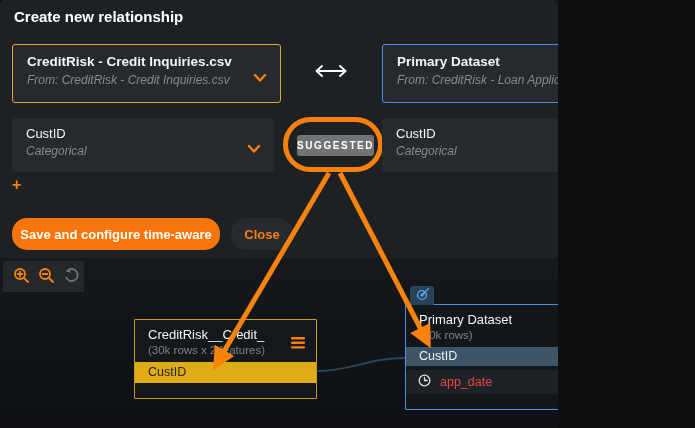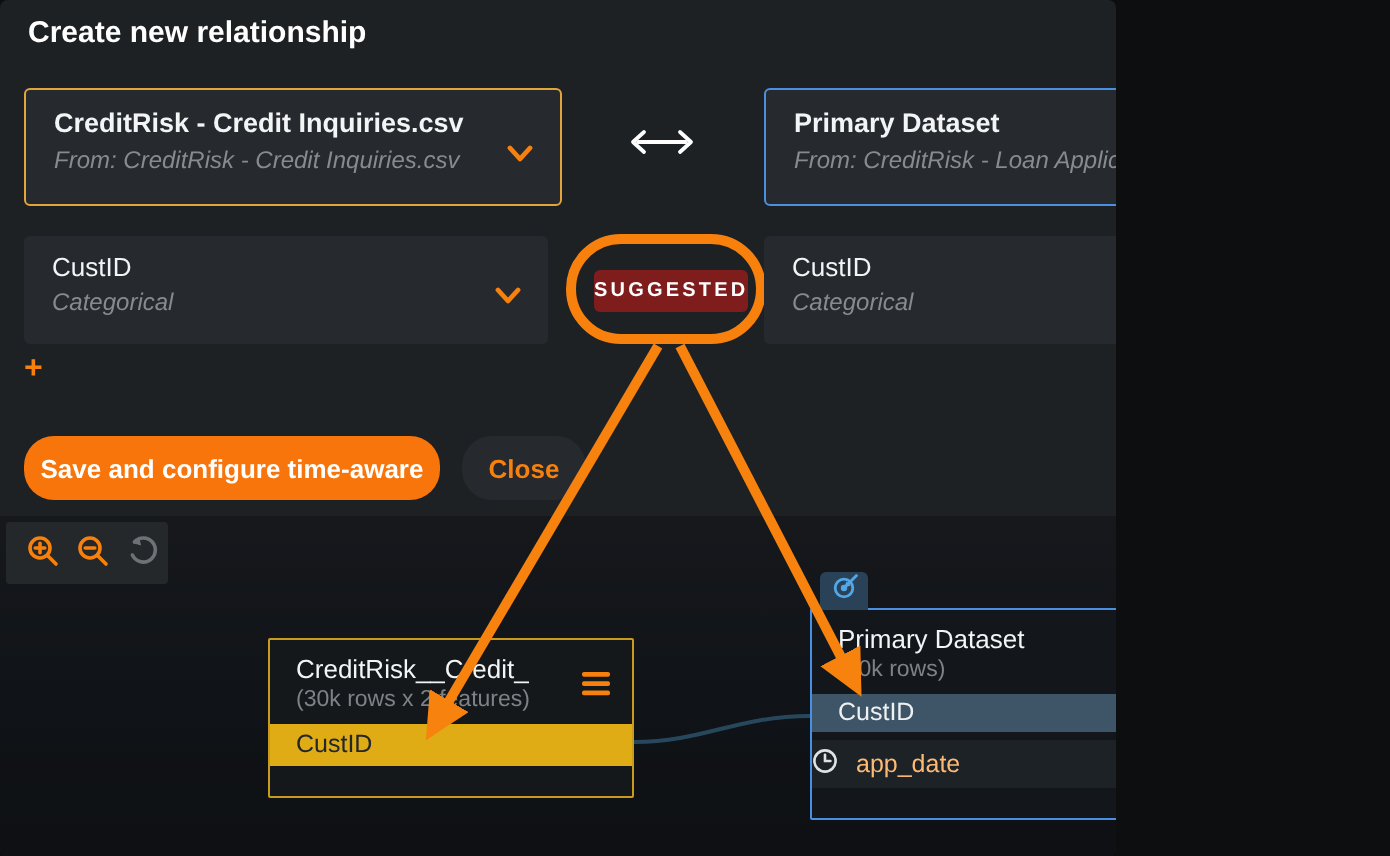--- a/index.html
+++ b/index.html
@@ -32,21 +32,21 @@
 
   .swap{position:absolute;left:311px;top:63px;}
 
   .field-select{padding-top:8px;}
   .field-select .sel-name{font-weight:normal;font-size:13px;}
   .field-select .sel-sub{margin-top:3px;}
   .left-field{left:12px;top:118px;width:262px;height:54px;}
   .right-field{left:382px;top:118px;width:271px;height:54px;}
 
   .badge{position:absolute;left:297px;top:135px;width:77px;height:21px;line-height:21px;
-    background:#7f1d1d;border-radius:3px;color:#fff;font-size:10px;font-weight:bold;
+    background:#737373;border-radius:3px;color:#fff;font-size:10px;font-weight:bold;
     letter-spacing:1.6px;text-align:right;}
   .annotation-ring{position:absolute;left:283px;top:117px;width:100px;height:55px;
     border:5px solid var(--orange);border-radius:28px;pointer-events:none;}
 
   .trash-btn{position:absolute;left:663px;top:131px;width:22px;height:22px;cursor:pointer;background:none;border:none;padding:0;}
 
   .add-join{position:absolute;left:12px;top:178px;color:var(--orange);font-size:13px;font-weight:bold;cursor:pointer;display:flex;gap:6px;align-items:center;}
   .add-join .plus{font-size:16px;line-height:13px;}
 
   .btn{position:absolute;border:none;border-radius:15px;font-size:13px;font-weight:bold;cursor:pointer;font-family:"Liberation Sans",sans-serif;}
@@ -65,21 +65,21 @@
   .node .node-title{font-size:13px;color:var(--white);white-space:nowrap;}
   .node .node-sub{font-size:11.5px;color:#7d8287;margin-top:2px;white-space:nowrap;}
   .node .menu{position:absolute;right:11px;top:15px;cursor:pointer;}
   .node-row{position:absolute;left:0;right:0;font-size:12.5px;padding-left:13px;cursor:pointer;}
 
   .left-node{left:134px;top:61px;width:183px;height:80px;background:#15181b;border:1px solid var(--node-gold);}
   .left-node .row-key{top:42px;height:21px;line-height:21px;background:var(--gold-row);color:#23262a;}
 
   .right-node{left:405px;top:46px;width:183px;height:106px;background:#13171c;border:1px solid var(--blue);}
   .right-node .row-key{top:42px;height:19px;line-height:19px;background:var(--slate-row);color:#eef1f3;}
-  .right-node .row-date{top:65px;height:24px;background:#1d2227;color:#fdba74;display:flex;align-items:center;gap:9px;padding-left:0;}
+  .right-node .row-date{top:65px;height:24px;background:#1d2227;color:#ef4444;display:flex;align-items:center;gap:9px;padding-left:12px;}
   .target-tab{position:absolute;left:4px;top:-19px;width:24px;height:19px;background:#2a4257;
     border-radius:3px 3px 0 0;display:flex;align-items:center;justify-content:center;}
 
   .edge-svg,.callout-svg{position:absolute;left:0;top:0;pointer-events:none;}
   .callout-svg{z-index:30;}
 </style>
 </head>
 <body>
 
 <div class="app">

